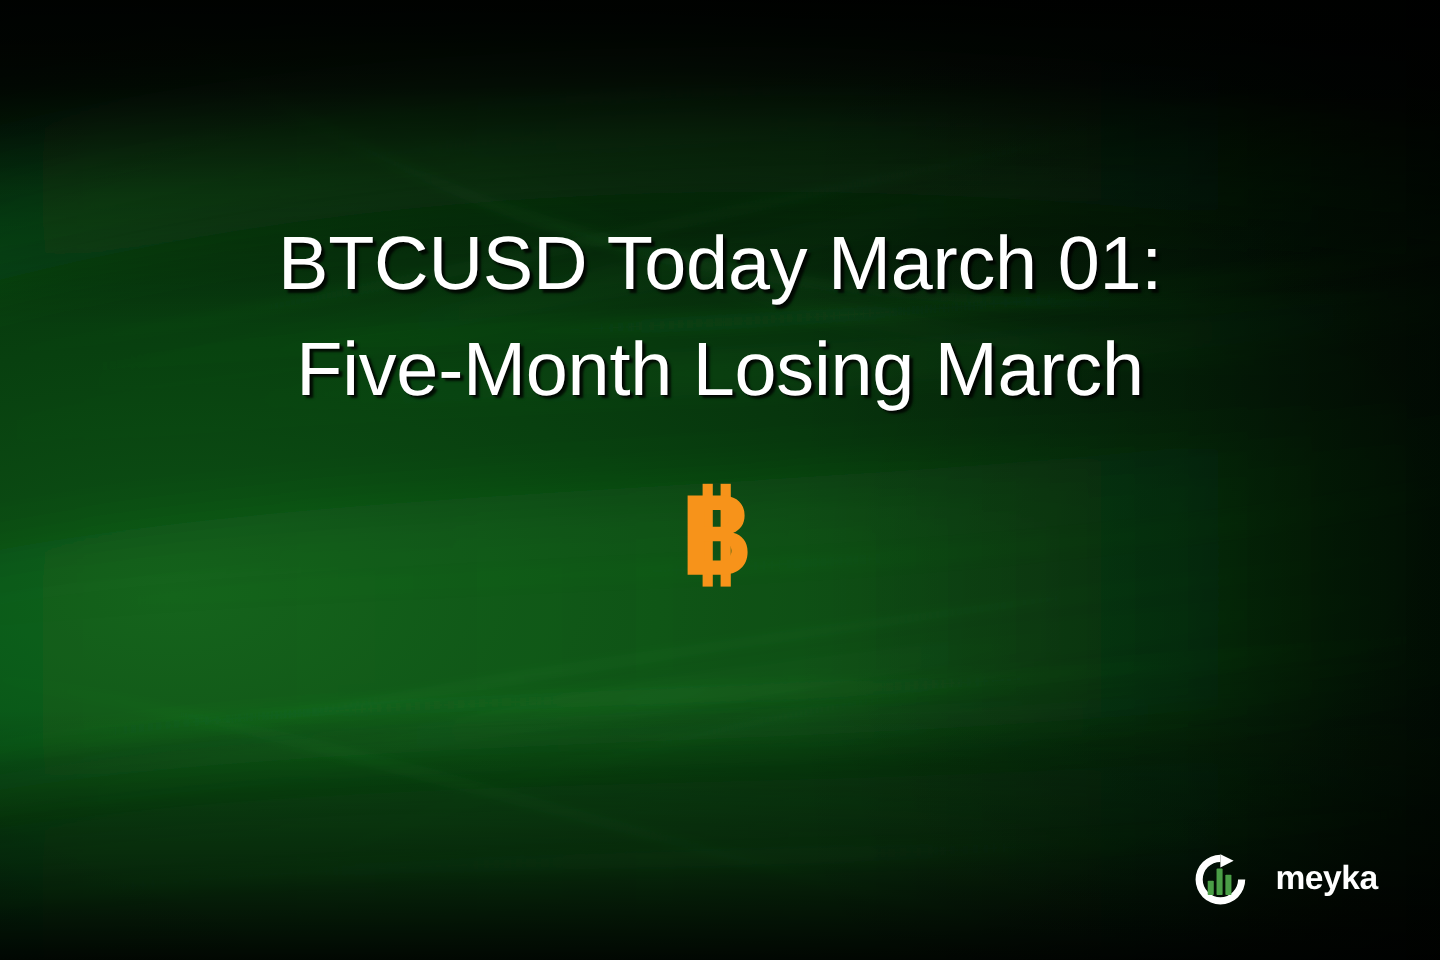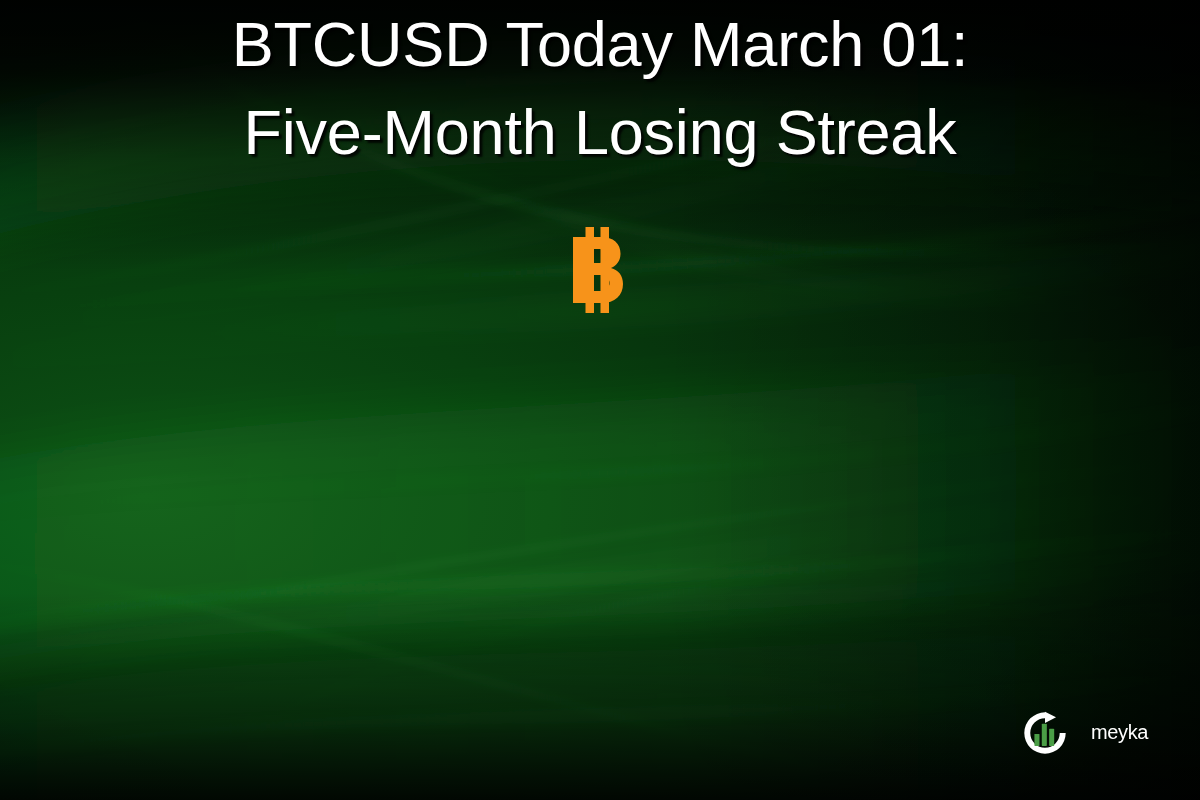--- a/index.html
+++ b/index.html
@@ -40,20 +40,21 @@
   .bg-streaks{ mix-blend-mode:screen; opacity:.85; }
   .bg-vignette{
     background:radial-gradient(120% 95% at 40% 55%, rgba(0,0,0,0) 45%, rgba(0,0,0,.28) 78%, rgba(0,0,0,.62) 100%);
   }
 
   
   .content{
     position:absolute; inset:0;
     display:flex; flex-direction:column;
     align-items:center;
+    padding-top:176px;
   }
   .headline{
     width:1020px;
     text-align:center;
     color:#ffffff;
     font-size:63px;
     font-weight:400;
     line-height:88px;
     letter-spacing:-0.2px;
     text-shadow:3px 3px 2px rgba(0,0,0,.80), 1px 1px 0 rgba(0,0,0,.55);
@@ -72,22 +73,22 @@
   
   .brand{
     position:absolute;
     right:52px; bottom:44px;
     display:flex; align-items:center;
     gap:7px;
   }
   .brand-mark{ width:46px; height:46px; display:block; }
   .brand-name{
     color:#ffffff;
-    font-size:20px;
-    font-weight:400;
+    font-size:28px;
+    font-weight:700;
     letter-spacing:-0.4px;
     line-height:1;
     padding-bottom:2px;
     margin-left:16px;
   }
 </style>
 </head>
 <body>
 
 <div class="banner">
@@ -182,21 +183,21 @@
 
   <div class="bg-layer bg-darktop"></div>
   <div class="bg-layer bg-darkbottom"></div>
   <div class="bg-layer bg-darkright"></div>
   <div class="bg-layer bg-vignette"></div>
 
   <div class="content">
 
     <h1 class="headline">
       <span class="hl-line">BTCUSD Today March 01:</span>
-      <span class="hl-line">Five-Month Losing Streak</span>
+      <span class="hl-line">Five-Month Losing March</span>
     </h1>
 
     <div class="symbol">
       <svg width="66" height="86" viewBox="0 0 66 86" aria-hidden="true">
         <g fill="#F7931A">
 
           <rect x="18.5" y="0" width="8.5" height="86"></rect>
           <rect x="33.5" y="0" width="8.5" height="86"></rect>
 
           <path d="M6,10 H34 C46.5,10 53.5,16.5 53.5,26.5 C53.5,33.5 50,38.5 44,41 C51.5,43 56,48.5 56,57 C56,68.5 48,76 34.5,76 H6 Z

